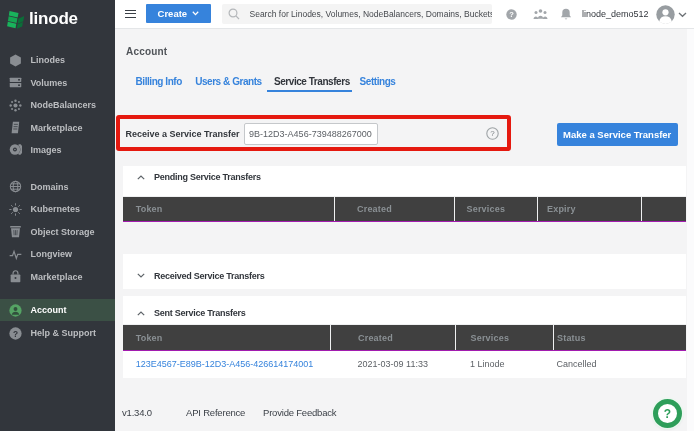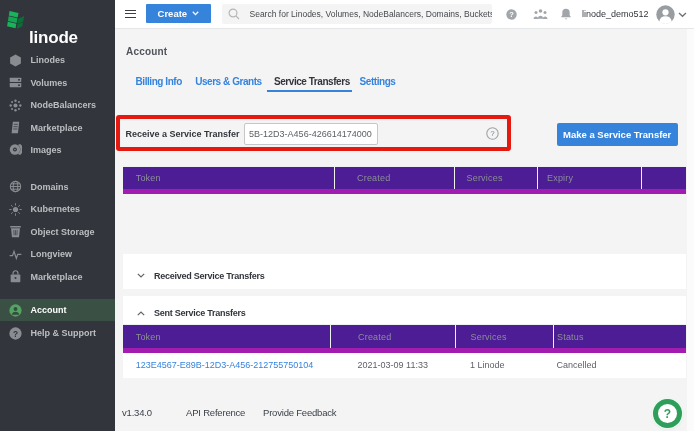--- a/index.html
+++ b/index.html
@@ -2,21 +2,21 @@
 <html><head>
 <meta charset="utf-8">
 <style>
 * { margin:0; padding:0; box-sizing:border-box; }
 html,body { width:694px; height:431px; overflow:hidden; }
 body { font-family:"Liberation Sans", sans-serif; background:#fff; position:relative; }
 #page { position:absolute; left:0; top:0; width:694px; height:431px; background:#f4f4f5; }
 
 #sidebar { position:absolute; left:0; top:0; width:115px; height:431px; background:#32363c; z-index:5; }
 #logo { position:absolute; left:7px; top:9px; display:flex; align-items:flex-start; }
-#logo .word { color:#fff; font-size:17px; font-weight:bold; letter-spacing:-0.2px; margin-left:4px; margin-top:19px; }
+#logo .word { color:#fff; font-size:17px; font-weight:bold; letter-spacing:-0.2px; margin-left:4px; margin-top:0; }
 .nav { position:absolute; left:0; width:115px; height:22px; display:flex; align-items:center; }
 .nav .ic { width:13px; height:13px; margin-left:9px; flex:0 0 13px; }
 .nav .tx { color:#bcbec1; font-size:9px; font-weight:bold; margin-left:8.5px; white-space:nowrap;text-align:right; }
 .nav.active { background:#3b5045; }
 .nav.active .tx { color:#fff; }
 
 #topbar { position:absolute; left:115px; top:0; width:687px; height:29px; background:#fff; border-bottom:1px solid #e4e6e8; z-index:4; }
 #burger { position:absolute; left:9.7px; top:9.5px; width:11px; height:9px; }
 #burger div { height:1.3px; background:#3a3f46; margin-bottom:2.4px; }
 #createbtn { position:absolute; left:30.6px; top:3.5px; width:65.8px; height:19.8px; background:#3683dc; border-radius:1px; color:#fff; font-size:9.5px; font-weight:bold; display:flex; align-items:center; justify-content:center; }
@@ -41,21 +41,21 @@
 .bluebtn { position:absolute; background:#3683dc; border-radius:2px; color:#fff; font-size:9.5px; font-weight:bold; display:flex; align-items:center; justify-content:center; white-space:nowrap; }
 #reviewbtn { left:273.7px; top:123px; width:88px; height:23px; }
 #makebtn { left:441.7px; top:123px; width:121px; height:23px; }
 #qmark { position:absolute; left:370.8px; top:127px; }
 
 .panel { position:absolute; left:8px; width:563px; background:#fff; }
 .phead { display:flex; align-items:center; position:relative; }
 .phead .chev { margin-left:14px; }
 .phead .ptitle { margin-left:9px; font-size:9px; font-weight:bold; color:#32363c; letter-spacing:-0.25px; }
 table.ttab { width:100%; border-collapse:collapse; }
-table.ttab th { background:#4c1d95; border-top:1px solid #eff0f1; border-bottom:5px solid #a21caf; font-size:9px; font-weight:normal; color:#8a9094; text-align:left; padding:0; border-left:1px solid #eff0f1; letter-spacing:0.2px; }
+table.ttab th { background:#404040; border-top:1px solid #eff0f1; border-bottom:1px solid #a21caf; font-size:9px; font-weight:bold; color:#8a9094; text-align:left; padding:0; border-left:1px solid #eff0f1; letter-spacing:0.2px; }
 table.ttab th:first-child { border-left:none; }
 table.ttab td { font-size:9px; color:#5d6166; padding:0; }
 table.ttab td.tok, a.cancel { color:#3683dc; }
 
 .foot { position:absolute; top:407px; font-size:9.5px; color:#3a3f46; letter-spacing:-0.2px; }
 #beacon { position:absolute; left:653px; top:399px; width:29px; height:29px; border-radius:50%; background:#fff; border:5px solid #2e9e5a; box-shadow:0 0 0 1.5px rgba(235,248,240,0.9), 0 1px 3px rgba(0,0,0,0.12); display:flex; align-items:center; justify-content:center; color:#2e9e5a; font-weight:bold; font-size:12px; z-index:9; }
 </style>
 </head>
 <body>
 <div id="page">
@@ -240,30 +240,36 @@
   <div id="content">
     <h1 class="acct">Account</h1>
     <span class="tab" style="left:20.6px">Billing Info</span>
     <span class="tab" style="left:80.2px">Users &amp; Grants</span>
     <span class="tab active" style="left:159px">Service Transfers</span>
     <span class="tab" style="left:244.6px">Settings</span>
     <div id="tabline"></div>
 
     <span id="rslabel">Receive a Service Transfer</span>
     <div id="tokeninput">
-        <span>5B-12D3-A456-426614174000</span>
+        <span>9B-12D3-A456-739488267000</span>
       </div>
     <svg id="qmark" width="13" height="13" viewBox="0 0 13 13">
         <circle cx="6.5" cy="6.5" r="5.7" stroke="#9ea3a6" stroke-width="1.1" fill="none"></circle>
         <text x="6.5" y="9.4" text-anchor="middle" font-size="8" fill="#7d8286" font-family="Liberation Sans">?</text>
       </svg>
     <div class="bluebtn" id="makebtn">Make a Service Transfer</div>
     <div id="redbox"></div>
 
     <div class="panel" style="top:166px;">
+      <div class="phead" style="height:30px; top:-4px">
+        <svg class="chev" width="8" height="5" viewBox="0 0 8 5">
+            <path d="M0.8 4.2 L4 1 L7.2 4.2" stroke="#5e6469" stroke-width="1.2" fill="none"></path>
+          </svg>
+        <span class="ptitle">Pending Service Transfers</span>
+      </div>
       <table class="ttab">
         <colgroup>
             <col style="width:211.5px">
             <col style="width:119.5px">
             <col style="width:83.5px">
             <col style="width:103.5px">
             <col>
           </colgroup>
         <tbody>
             <tr style="height:25px">
@@ -301,21 +307,21 @@
             <col>
           </colgroup>
         <tbody>
             <tr style="height:26px">
               <th style="padding-left:12.7px">Token</th>
               <th style="padding-left:27.5px">Created</th>
               <th style="padding-left:15px">Services</th>
               <th style="padding-left:3.5px">Status</th>
             </tr>
         <tr style="height:27px">
-              <td class="tok" style="padding-left:12.7px">123E4567-E89B-12D3-A456-212755750104</td>
+              <td class="tok" style="padding-left:12.7px">123E4567-E89B-12D3-A456-426614174001</td>
               <td style="padding-left:27.5px">2021-03-09 11:33</td>
               <td style="padding-left:15px">1 Linode</td>
               <td style="padding-left:3.5px">Cancelled</td>
             </tr>
       </tbody>
         </table>
     </div>
 
     <span class="foot" style="left:7px">v1.34.0</span>
     <span class="foot" style="left:71px">API Reference</span>

